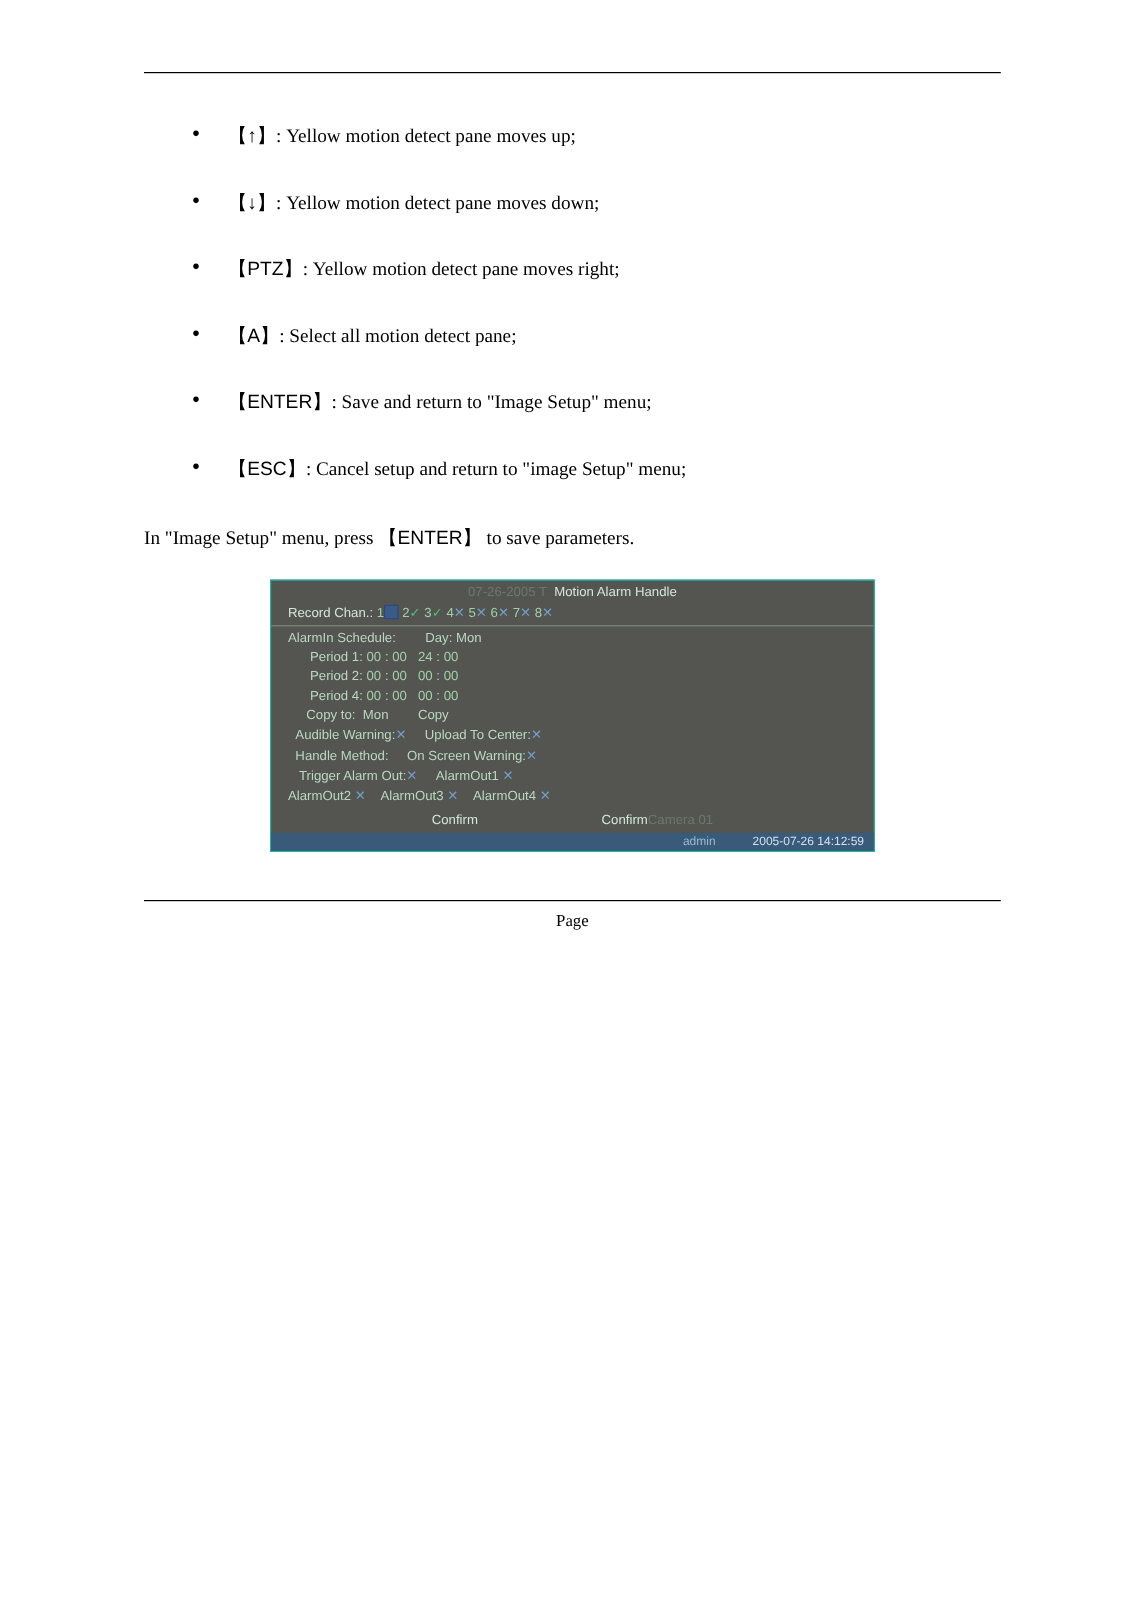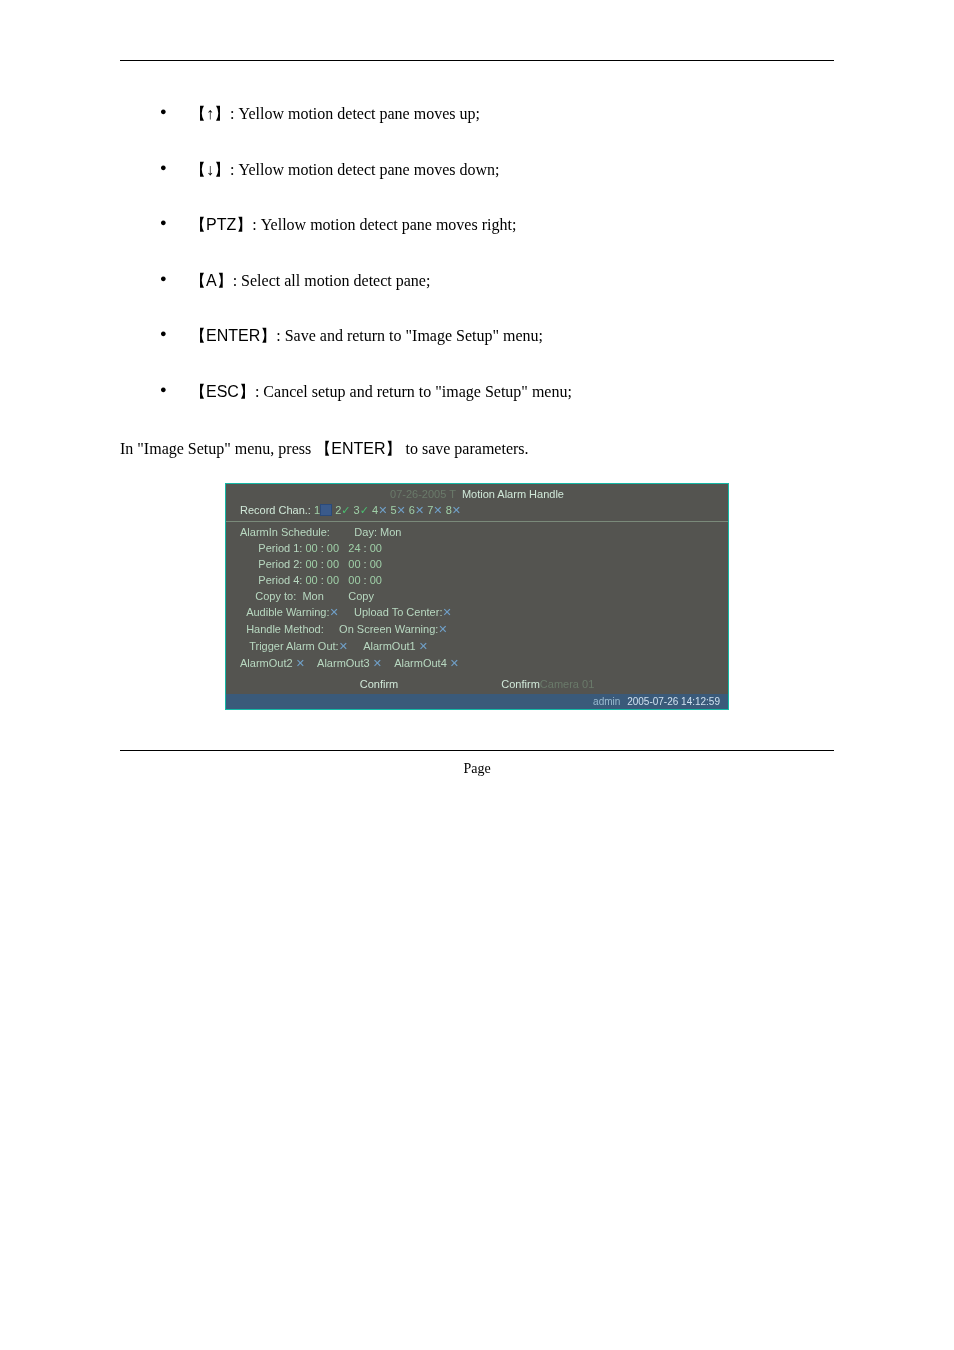--- a/index.html
+++ b/index.html
@@ -176,21 +176,21 @@
     color: #6a7a6a;
   }
   .screenshot2 .status-bar {
     background: #3a5a7a;
     color: #cfe0ef;
     padding: 2px 8px;
     font-size: 10px;
     text-align: right;
   }
   .screenshot2 .status-bar .admin {
-    margin-right: 4px;
+    margin-right: 28px;
     color: #9abacf;
   }
   .screenshot2 .num {
     color: #a0d0a8;
   }
   .footer {
     text-align: center;
     font-size: 14px;
     color: #000;
   }

